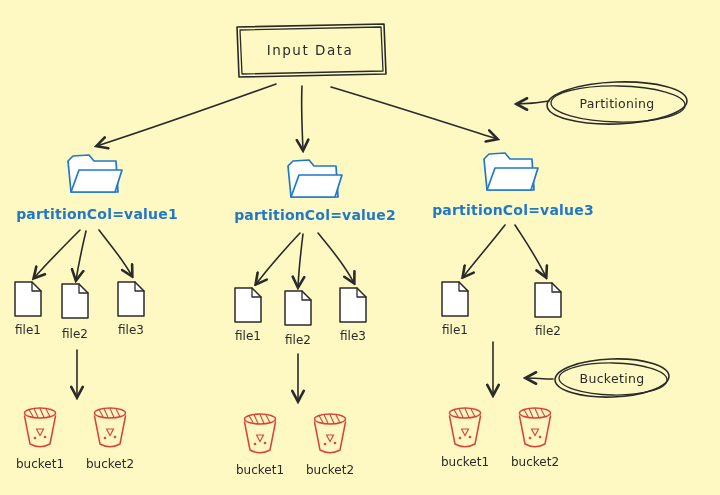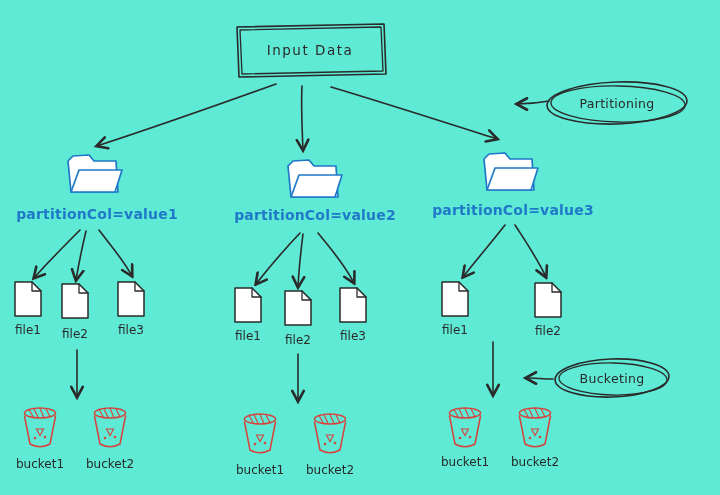--- a/index.html
+++ b/index.html
@@ -1,16 +1,16 @@
 <!DOCTYPE html>
 <html style="--ink: #2a2a2a; --blue: #1f78c8; --red: #d9413d;"><head>
 <meta charset="utf-8">
 <style>
   html,body{margin:0;padding:0;background:#ffffff;}
-  .stage{width:720px;height:495px;position:relative;background:#5eead4;overflow:hidden;
+  .stage{width:720px;height:495px;position:relative;background:#fef9c3;overflow:hidden;
          font-family:"DejaVu Sans", sans-serif;}
   svg{display:block;}
   .ink-stroke{stroke:var(--ink,#2a2a2a);fill:none;stroke-width:1.6;stroke-linecap:round;stroke-linejoin:round;}
   .ink-thin{stroke:var(--ink,#2a2a2a);fill:none;stroke-width:1.3;stroke-linecap:round;stroke-linejoin:round;}
   .blue-stroke{stroke:var(--blue,#1f78c8);fill:#ffffff;stroke-width:1.7;stroke-linecap:round;stroke-linejoin:round;}
   .red-stroke{stroke:var(--red,#d9413d);fill:none;stroke-width:1.5;stroke-linecap:round;stroke-linejoin:round;}
   .red-thin{stroke:var(--red,#d9413d);fill:none;stroke-width:1.1;stroke-linecap:round;}
   .file-shape{stroke:var(--ink,#2a2a2a);fill:#ffffff;stroke-width:1.5;stroke-linejoin:round;}
   text{fill:var(--ink,#2a2a2a);font-family:"DejaVu Sans", sans-serif;}
   .t-title{font-size:13.5px;letter-spacing:1.5px;}

